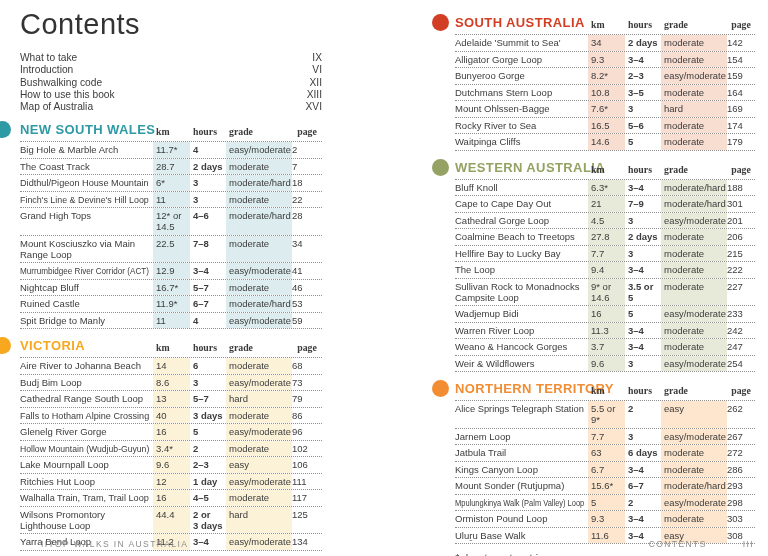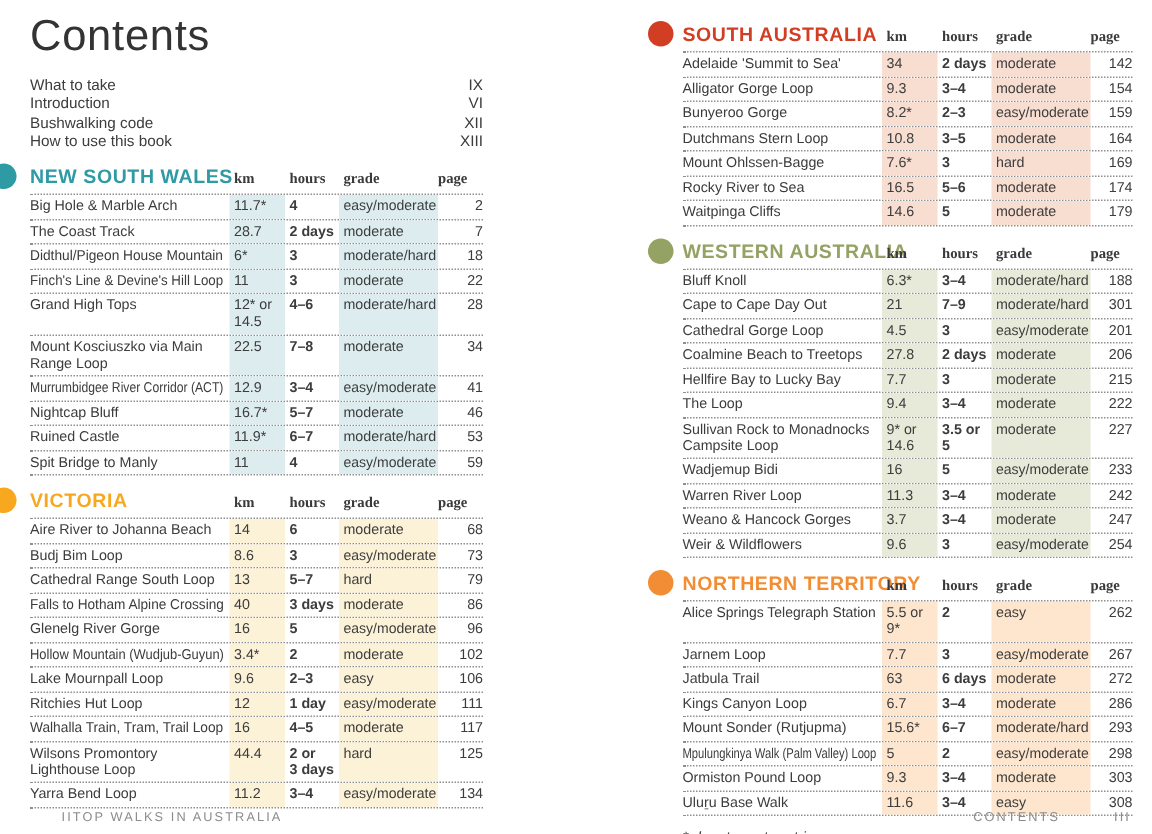--- a/index.html
+++ b/index.html
@@ -33,33 +33,33 @@
     position:absolute;width:17px;height:17px;border-radius:50%;
     background:var(--accent);top:-1px;
   }
   .page-left .bullet{left:-26px;}
   .page-right .bullet{left:-23px;}
   .section-title{
     font-weight:700;font-size:13px;letter-spacing:.4px;color:var(--accent);
     white-space:nowrap;
   }
   .col-head{font-weight:700;font-size:9.8px;color:#3a3a3a;padding-left:3px;font-family:Liberation Serif, serif;}
-  .col-head.right{text-align:left;padding-left:0;}
+  .col-head.right{text-align:center;padding-left:0;}
 
   .row{
     display:grid;grid-template-columns:133px 37px 36px 66px 1fr;
     border-bottom:1px dotted #8f8f8f;
     font-size:9.5px;line-height:11px;
   }
   .cell{padding:2px 0 2.5px 0;white-space:pre;}
   .cell .fit{display:inline-block;white-space:pre;transform-origin:0 50%;}
   .cell-name{padding-right:4px;}
   .cell-km,.cell-grade{background:var(--band);padding-left:3px;}
   .cell-hours{padding-left:3px;font-weight:bold;}
-  .cell-page{text-align:right;}
+  .cell-page{}
 
   .footnote{
     margin-top:9px;font-style:italic;font-size:10px;color:#3c3c3c;
   }
   .page-footer{
     position:absolute;bottom:7px;display:flex;
     font-size:8.5px;letter-spacing:1.4px;color:#8c8c8c;
   }
   .footer-left{left:25px;margin-left:16px;}
   .footer-right{right:14px;gap:36px;}
@@ -81,20 +81,24 @@
           <span class="fm-page">VI</span>
         </div>
         <div class="fm-row">
           <span class="fm-label">Bushwalking code</span>
           <span class="fm-page">XII</span>
         </div>
         <div class="fm-row">
           <span class="fm-label">How to use this book</span>
           <span class="fm-page">XIII</span>
         </div>
+        <div class="fm-row">
+          <span class="fm-label">Map of Australia</span>
+          <span class="fm-page">XVI</span>
+        </div>
       </div>
     <div id="sections-left">
         <section class="toc-section" style="--accent: #2e9aa4; --band: #ddedef;">
           <div class="section-header">
             <span class="bullet"></span>
             <span class="section-title">NEW SOUTH WALES</span>
             <span class="col-head">km</span>
             <span class="col-head">hours</span>
             <span class="col-head">grade</span>
             <span class="col-head right">page</span>

